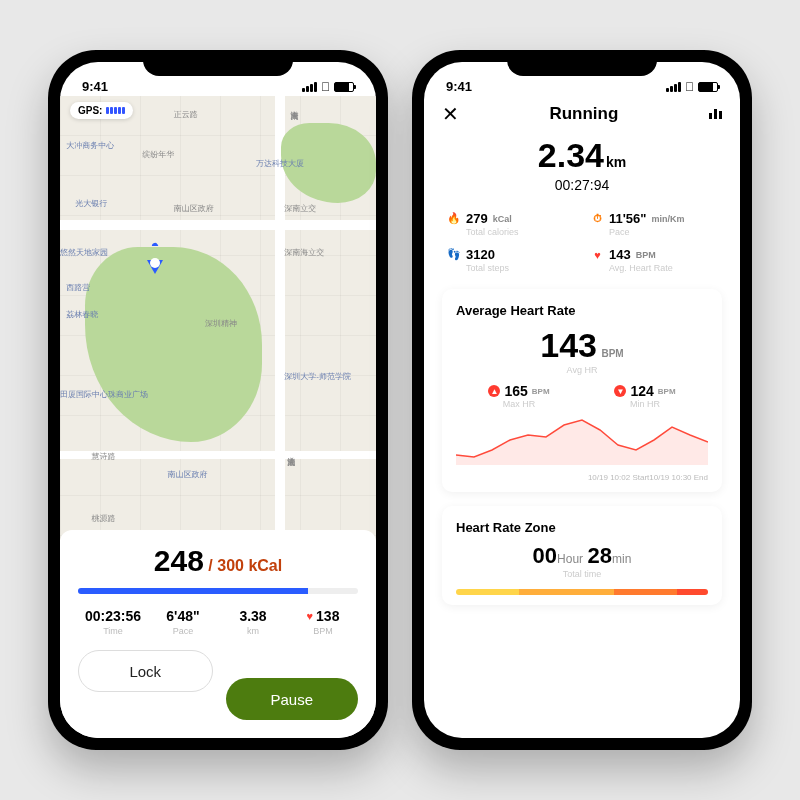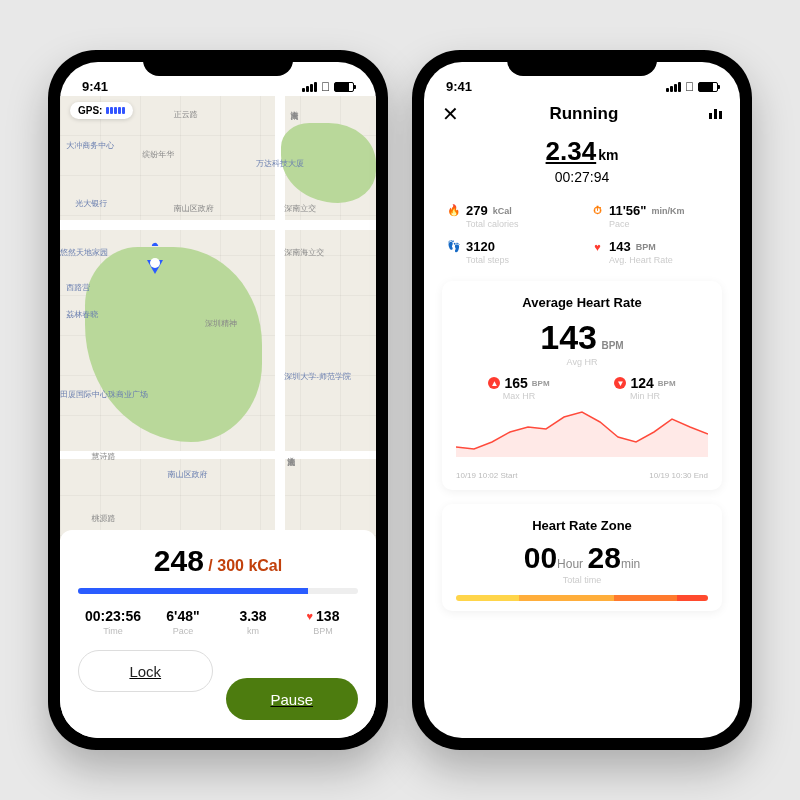--- a/index.html
+++ b/index.html
@@ -79,64 +79,64 @@
   .cal-row { text-align:center; font-weight:700; }
   .cal-big { font-size:30px; }
   .cal-sub { font-size:16px; color:#c2410c; font-weight:600; }
   .progress { height:6px; background:#eee; border-radius:3px; margin:10px 0 14px; overflow:hidden;}
   .progress div { height:100%; background:#2a5cff; }
   .metrics { display:flex; justify-content:space-between; text-align:center; margin-bottom:14px;}
   .metric { flex:1; }
   .mval { font-size:14px; font-weight:700; display:flex; justify-content:center; align-items:center; gap:3px;}
   .mlab { font-size:9px; color:#bbb; margin-top:2px;}
   .heart { color:#ff3b30; font-size:11px;}
-  .btnrow { display:flex; gap:13px;text-decoration:underline; }
+  .btnrow { display:flex; gap:13px; }
   .btn { flex:1; height:42px; border-radius:22px; display:flex; align-items:center; justify-content:center; font-size:15px; font-weight:500; }
   .btn.lock { border:1px solid #ddd; background:#fff; color:#222;}
   .btn.pause { background:#4d7c0f; color:#fff;margin-top:28px; }
 
   
   .rnav { display:flex; justify-content:space-between; align-items:center; padding:6px 18px 10px; }
   .rnav .title { font-size:17px; font-weight:700; }
   .close-x { font-size:20px; font-weight:300; }
   .stats-icon { display:flex; gap:2px; align-items:flex-end; }
   .stats-icon span { width:3px; background:#000; }
   .stats-icon span:nth-child(1){height:6px;} .stats-icon span:nth-child(2){height:10px;} .stats-icon span:nth-child(3){height:8px;}
 
   .rbody { flex:1; overflow:hidden; padding:0 18px; }
   .dist { text-align:center; }
-  .dist-val { font-size:26px; font-weight:800;text-decoration:underline; }
+  .dist-val { font-size:34px; font-weight:800; }
   .dist-unit { font-size:14px; font-weight:600; margin-left:2px;}
   .dur { font-size:14px; font-weight:500; margin-top:2px; color:#000;}
   .stat-grid { display:grid; grid-template-columns:1fr 1fr; gap:10px 18px; margin:18px 6px 16px; }
   .sg { display:flex; flex-direction:column; }
   .sg-top { display:flex; align-items:center; gap:5px; font-size:13px; font-weight:700; }
   .sg-top .u { font-size:9px; color:#888; font-weight:600;}
   .sg-lab { font-size:9px; color:#ccc; margin-top:1px; margin-left:18px;}
   .ic { width:13px; height:13px; display:inline-flex; align-items:center; justify-content:center; font-size:11px;}
   .ic.fire { color:#ff7a00;} .ic.clock{color:#ff7a00;} .ic.steps{color:#ff7a00;} .ic.hrt{color:#ff3b30;}
 
   .card { background:#fff; border-radius:10px; box-shadow:0 2px 10px rgba(0,0,0,.06); padding:14px 14px 10px; margin-bottom:14px;}
-  .card h4 { font-size:13px; font-weight:800; margin-bottom:8px;text-align:center;}
+  .card h4 { font-size:13px; font-weight:800; margin-bottom:8px;}
   .avg-row { text-align:center; margin:4px 0 8px;}
   .avg-val { font-size:34px; font-weight:800;}
   .avg-u { font-size:10px; color:#888; font-weight:600;}
   .avg-sub { font-size:9px; color:#ccc;}
   .hr-pair { display:flex; justify-content:space-around; margin-bottom:6px;}
   .hr-p { text-align:center; }
   .hr-p .v { font-size:14px; font-weight:800; display:flex; align-items:center; gap:4px; justify-content:center;}
   .hr-p .v .u { font-size:8px; color:#999;}
   .hr-p .l { font-size:9px; color:#ccc;}
   .hr-p .arr { width:12px;height:12px;border-radius:50%;background:#ff3b30;color:#fff;font-size:8px;display:inline-flex;align-items:center;justify-content:center;}
   .spark { height:50px; position:relative; }
   .spark svg { width:100%; height:100%; }
-  .spark-lbls { display:flex; justify-content:space-between; font-size:8px; color:#bbb; margin-top:14px;}
+  .spark-lbls { display:flex; justify-content:flex-end; font-size:8px; color:#bbb; margin-top:8px;}
 
   .zone-row { text-align:center; margin:6px 0;}
-  .zv { font-size:30px; font-weight:800;}
+  .zv { font-size:22px; font-weight:800;}
   .zu { font-size:12px; color:#888; font-weight:400;}
   .zone-bar { height:6px; display:flex; border-radius:3px; overflow:hidden; margin-top:10px;}
   .zone-bar span:nth-child(1){flex:2;background:#ffd54a;}
   .zone-bar span:nth-child(2){flex:3;background:#ffae3b;}
   .zone-bar span:nth-child(3){flex:2;background:#ff7a2e;}
   .zone-bar span:nth-child(4){flex:1;background:#ff4a2e;}
 </style>
 </head>
 <body>
 

